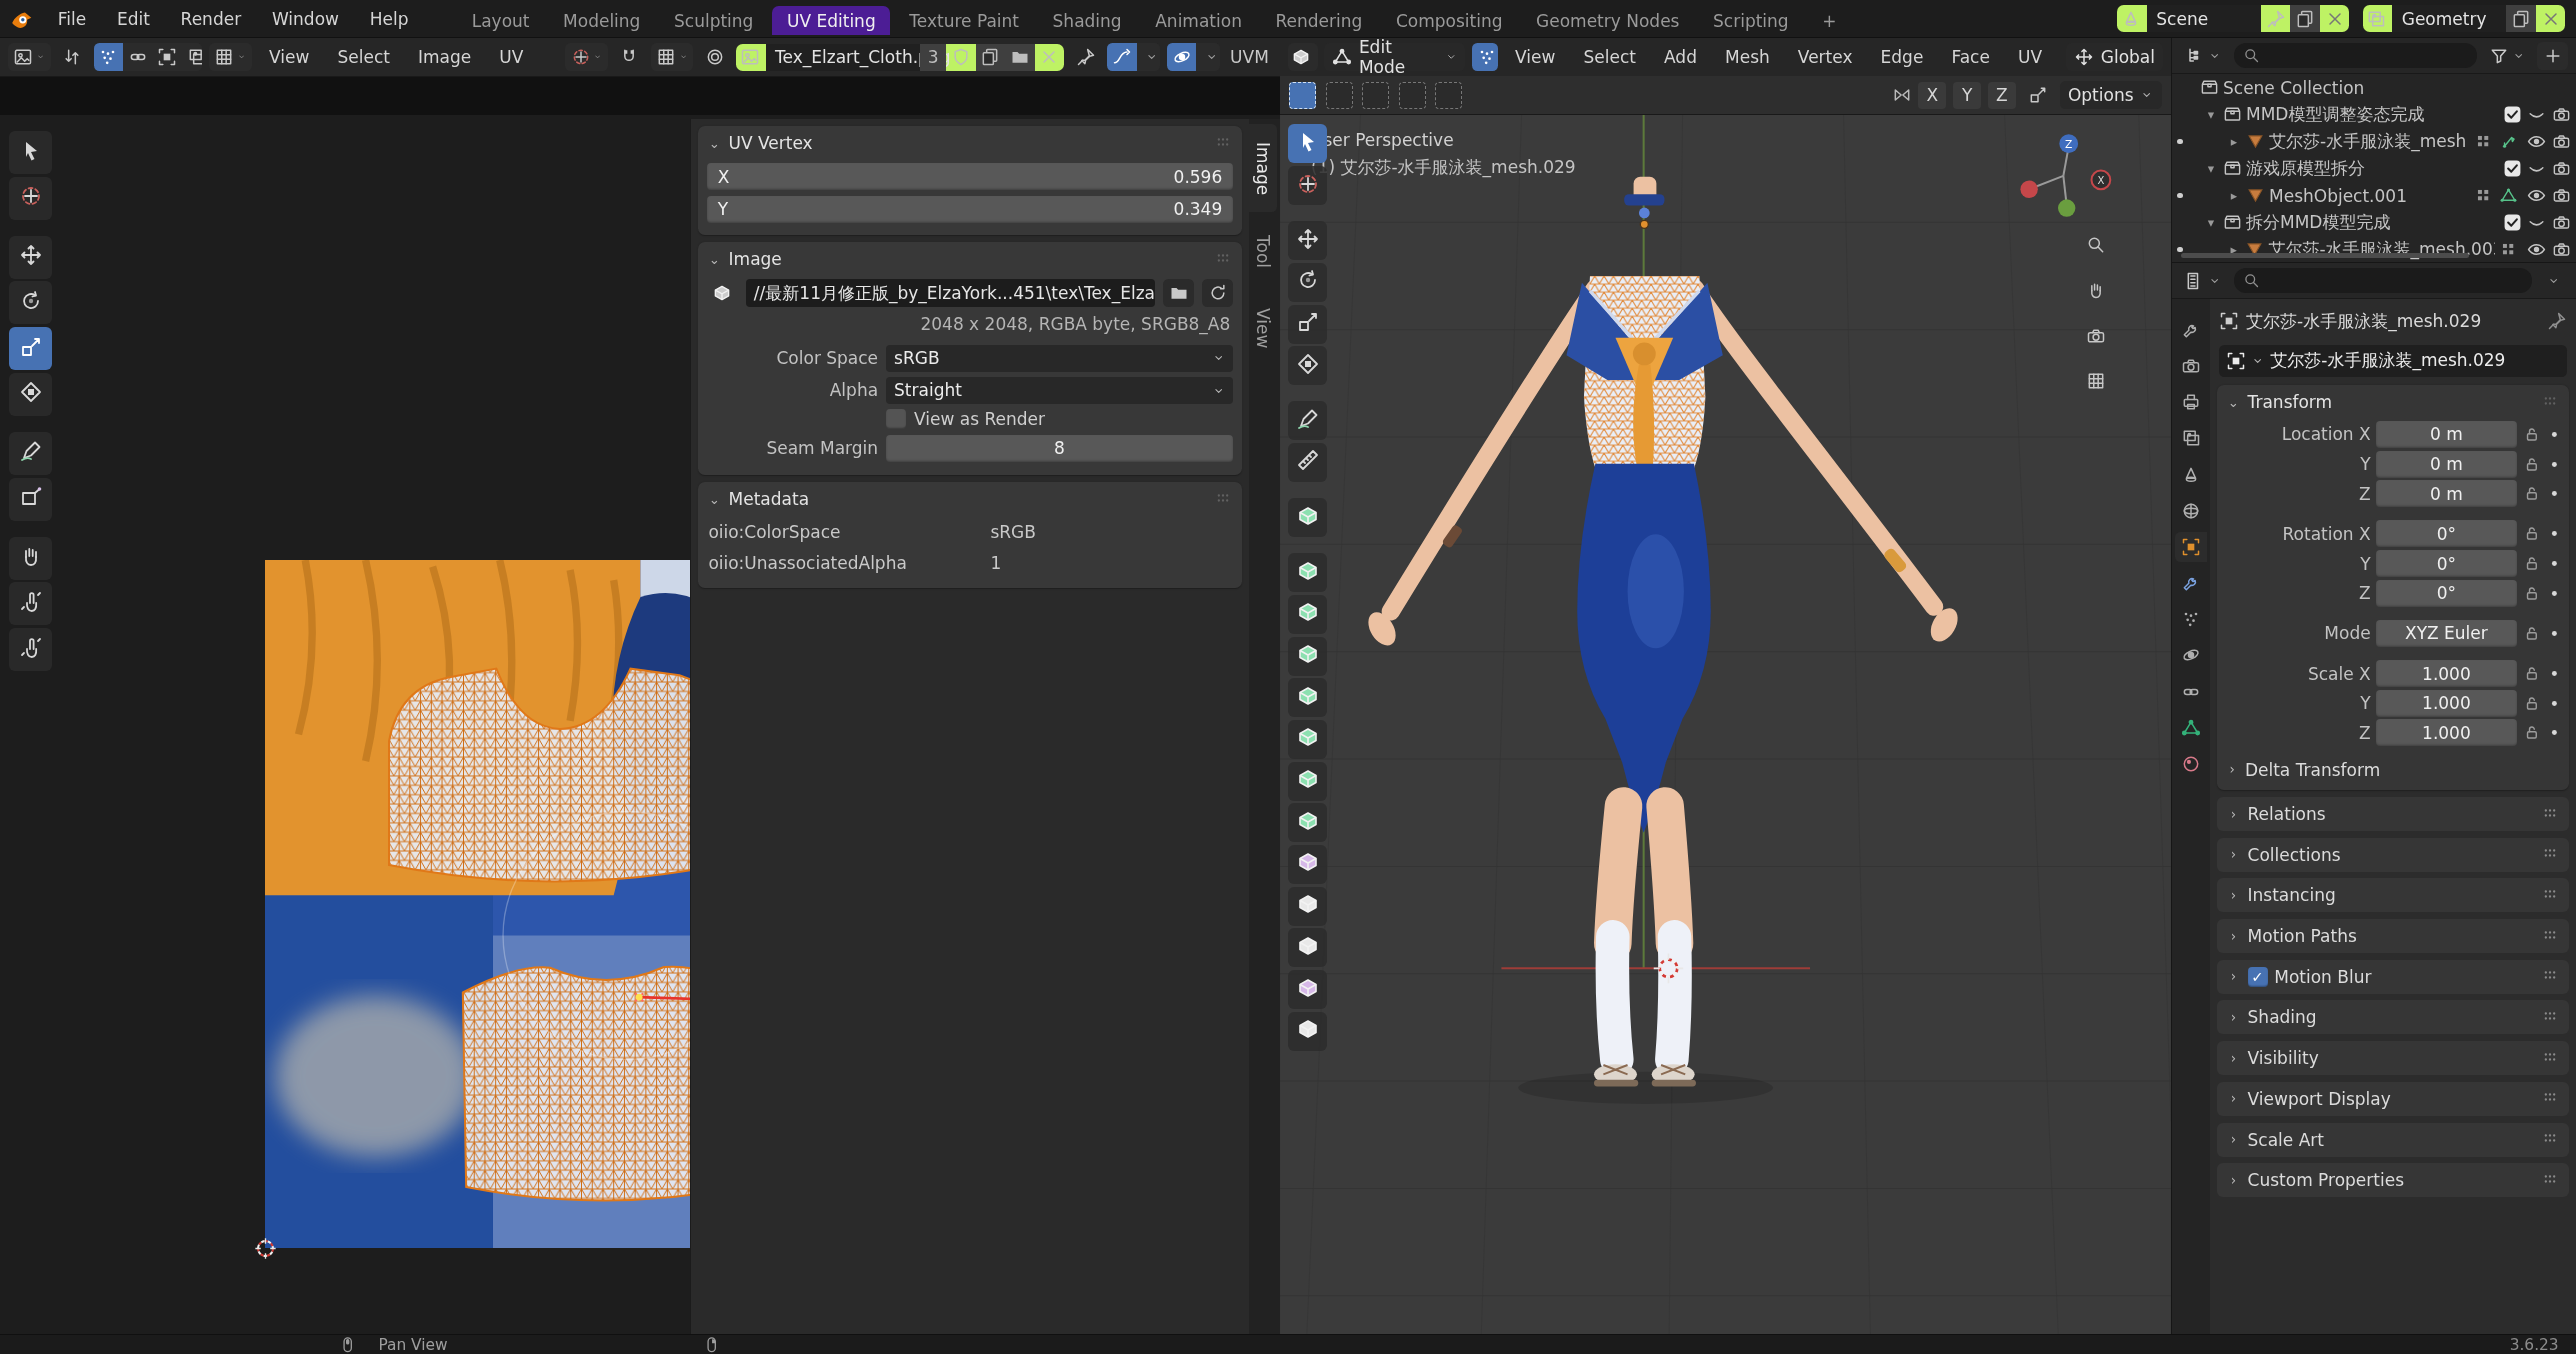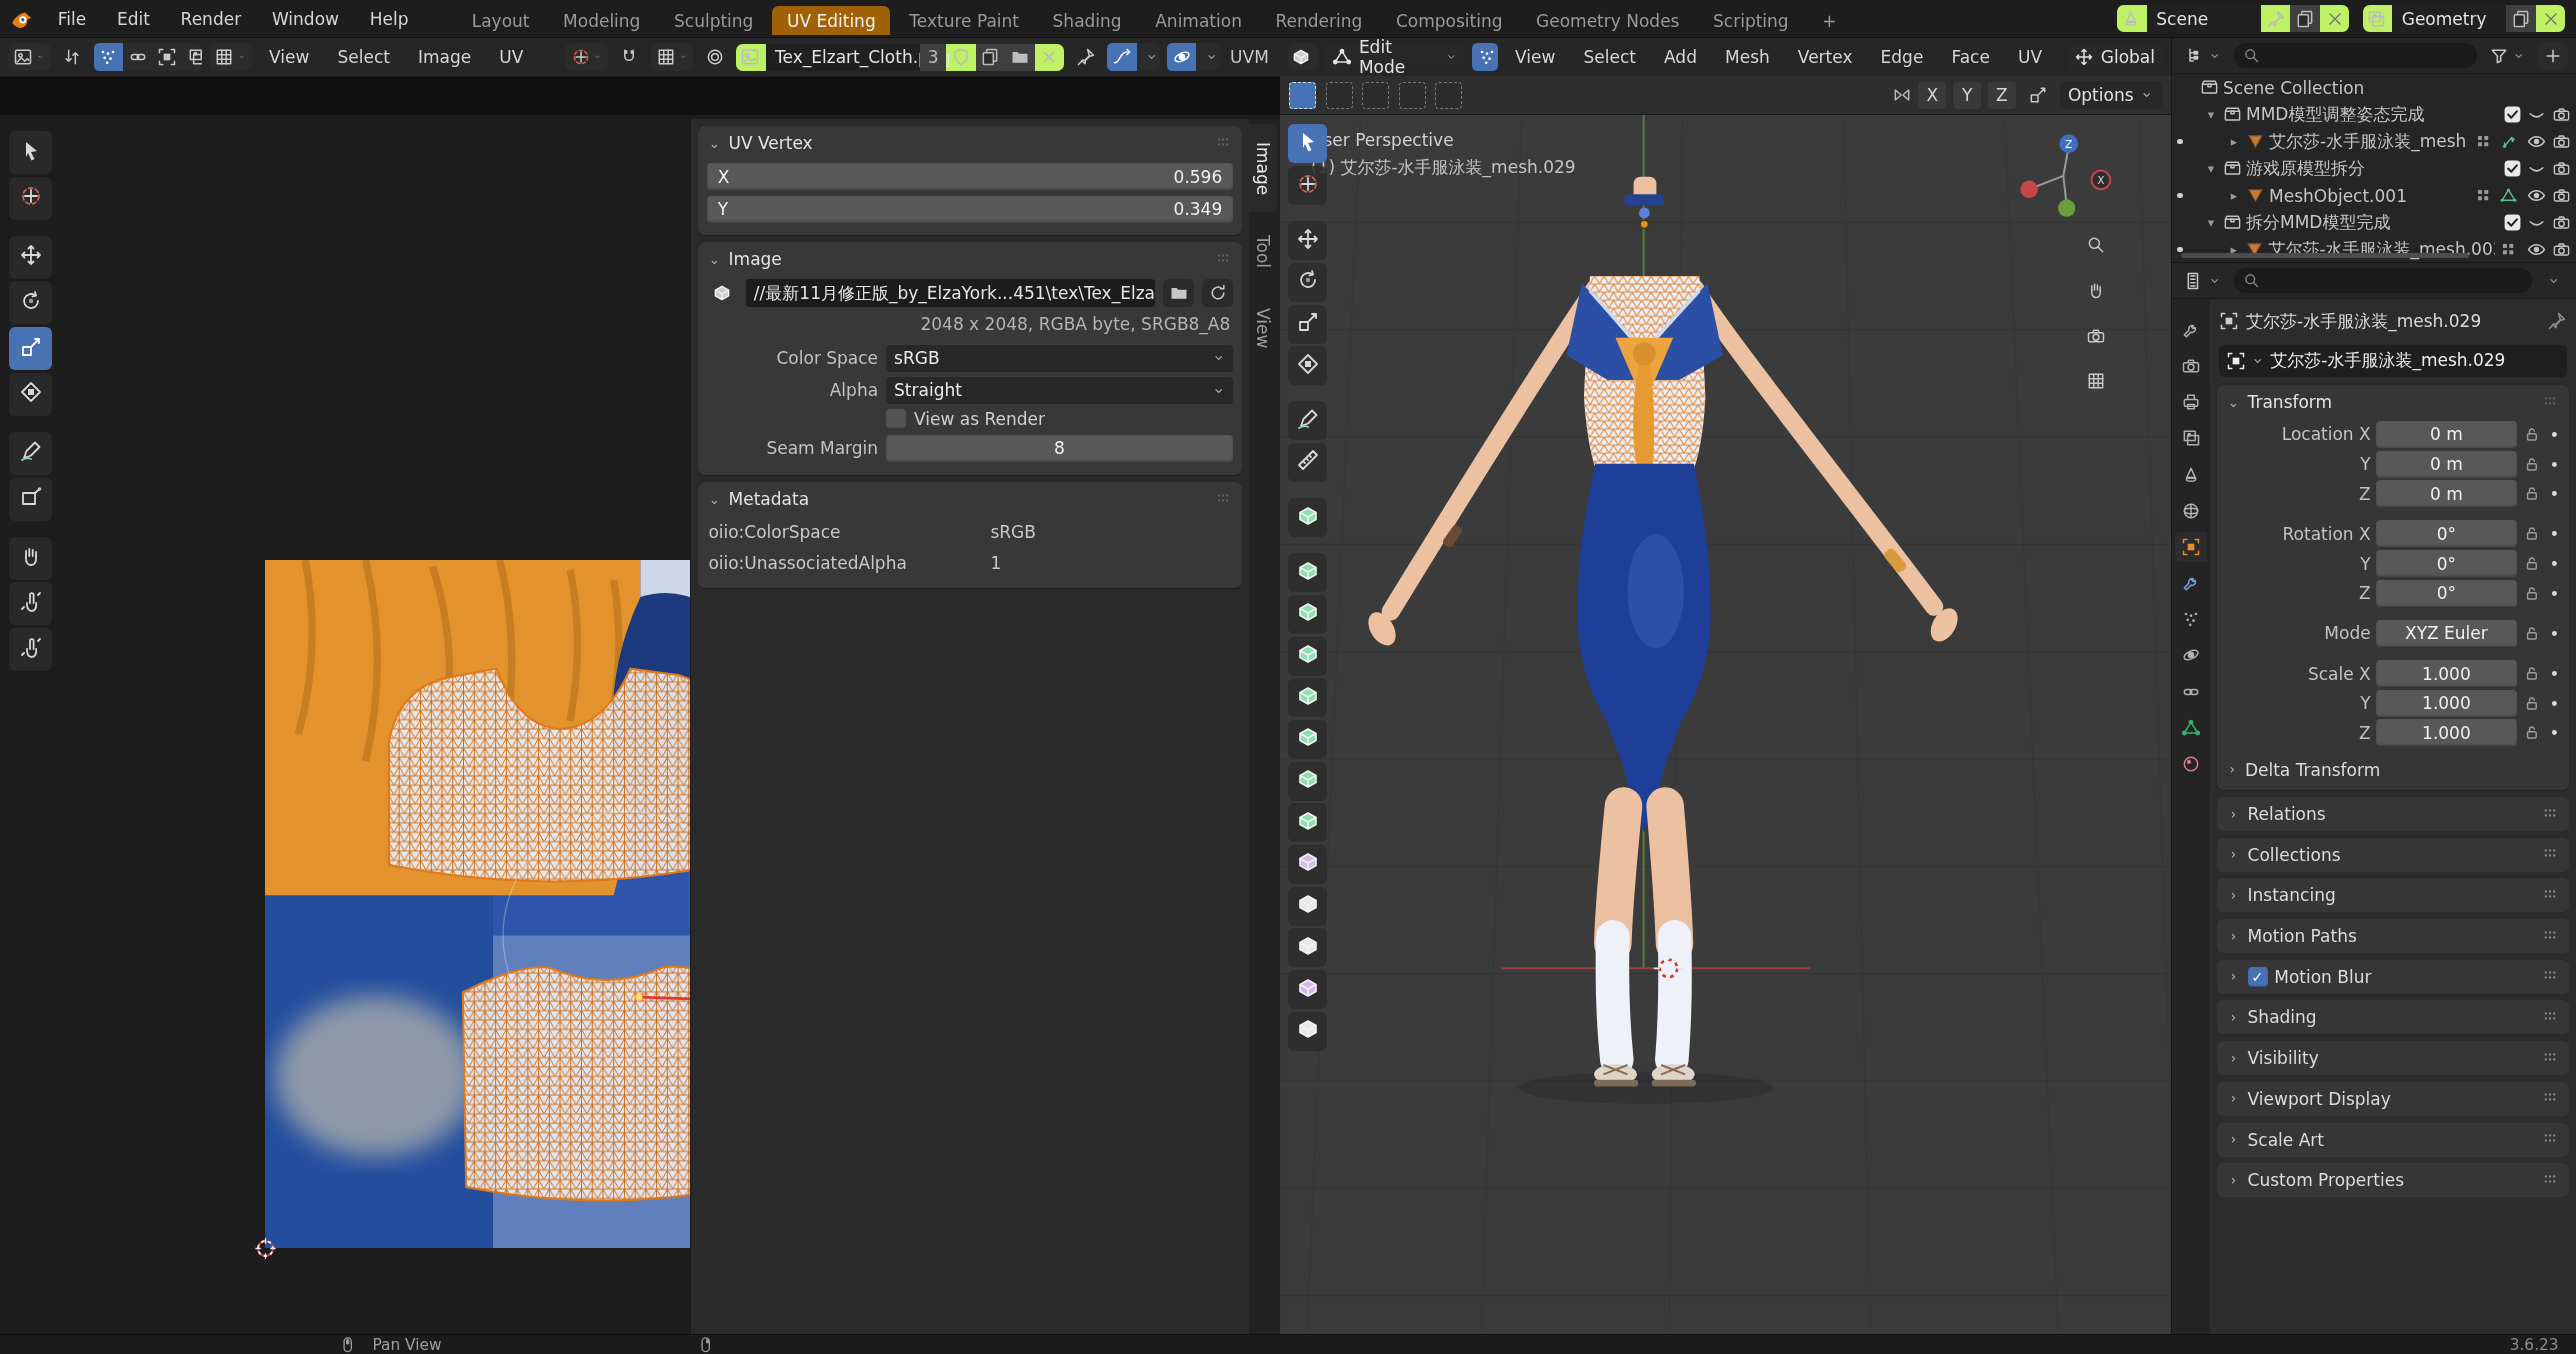--- a/index.html
+++ b/index.html
@@ -8,21 +8,21 @@
   #app{position:absolute;inset:0}
   .abs{position:absolute}
   .row{display:flex;align-items:center}
   .ic{width:20px;height:20px;flex:none}
   .sym *{fill:none;stroke:currentColor;stroke-width:1.8px;stroke-linecap:round;stroke-linejoin:round}
   .chev{width:13.4px;height:13.4px;opacity:.75}
   
   #topbar{left:0;top:0;width:2576px;height:38px;background:#1d1d1d;display:flex;align-items:center;gap:4px;border-bottom:0.7px solid #111;z-index:5}
   .menu-item{padding:4px 13.4px;border-radius:5.4px;color:#d6d6d6}
   .ws-tab{padding:4.7px 14.8px;border-radius:6.7px 6.7px 0 0;color:#9a9a9a;margin-top:4px}
-  .ws-tab.active{background:#a16207;color:#f0f0f0}
+  .ws-tab.active{background:#4c1d95;color:#f0f0f0}
   .id-block{display:flex;align-items:center;background:#bef264;border:0.7px solid #1212112;border-radius:6.7px;height:27px;overflow:hidden}
   .id-block .seg{display:flex;align-items:center;gap:2.7px;padding:0 6.7px;height:100%}
   .id-block .name{background:#202020;min-width:114px;color:#e3e3e3;padding:0 9.4px;height:100%;display:flex;align-items:center}
   .id-block .tool{width:29.5px;justify-content:center;color:#bdbdbd}
   .id-block .tool.lit{background:#3f3f3f}
   
   .hdr{background:#262626;display:flex;align-items:center;gap:6.7px;padding:0 8px;border-bottom:0.7px solid #191919}
   .tset{background:#2e2e2e;display:flex;align-items:center;gap:6.7px;padding:0 9.4px;border-bottom:0.7px solid #191919}
   .hbtn{height:28px;min-width:29.5px;display:flex;align-items:center;justify-content:center;gap:2.7px;background:#2b2b2b;border-radius:5.4px;color:#c9c9c9;padding:0 5.4px}
   .hbtn.flat{background:transparent}
@@ -1727,21 +1727,21 @@
           <span>Custom Properties</span>
           <span class="grip"><svg class="ic" viewBox="0 0 24 24">
               <use href="#g-grip"></use>
             </svg></span>
         </div>
 
     </div>
   </div>
 
   <div id="statusbar" class="abs">
-    <div class="row" style="margin-left:339px;gap:16px">
+    <div class="row" style="margin-left:339px;gap:22px">
       <svg class="ic" viewBox="0 0 24 24">
           <use href="#g-mouse-m"></use>
         </svg>
       <span>Pan View</span>
     </div>
     <div class="row" style="margin-left:255px">
       <svg class="ic" viewBox="0 0 24 24">
           <use href="#g-mouse-r"></use>
         </svg>
     </div>

